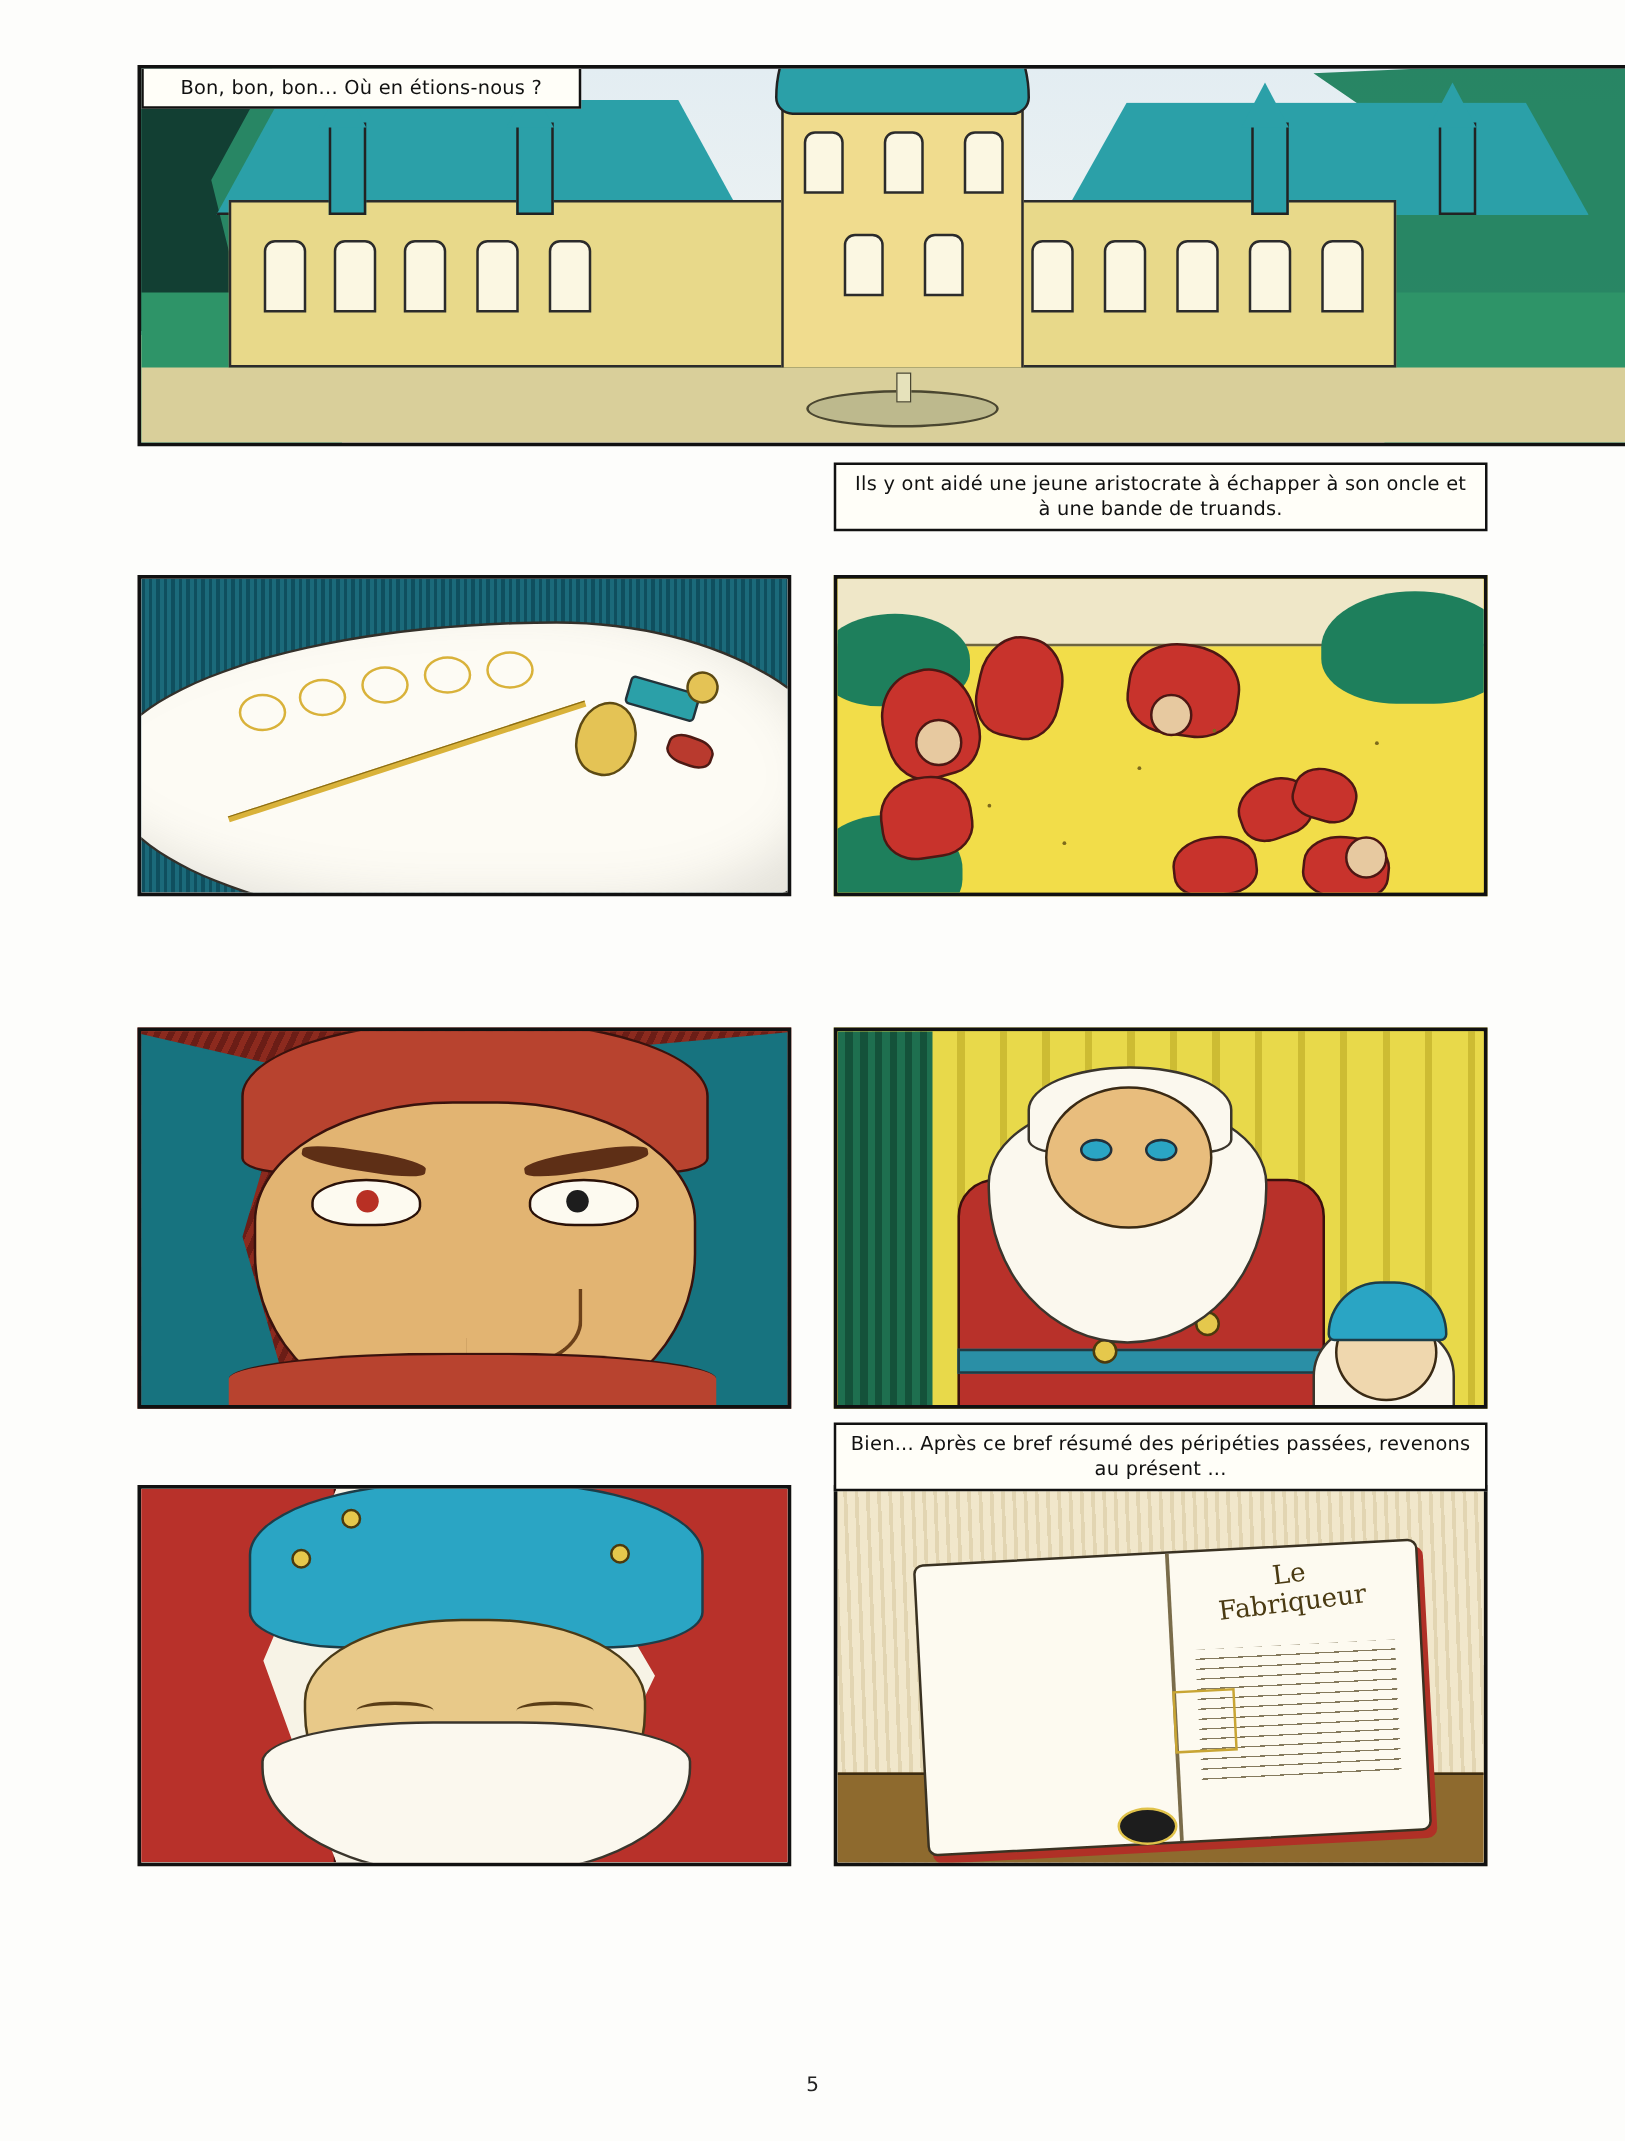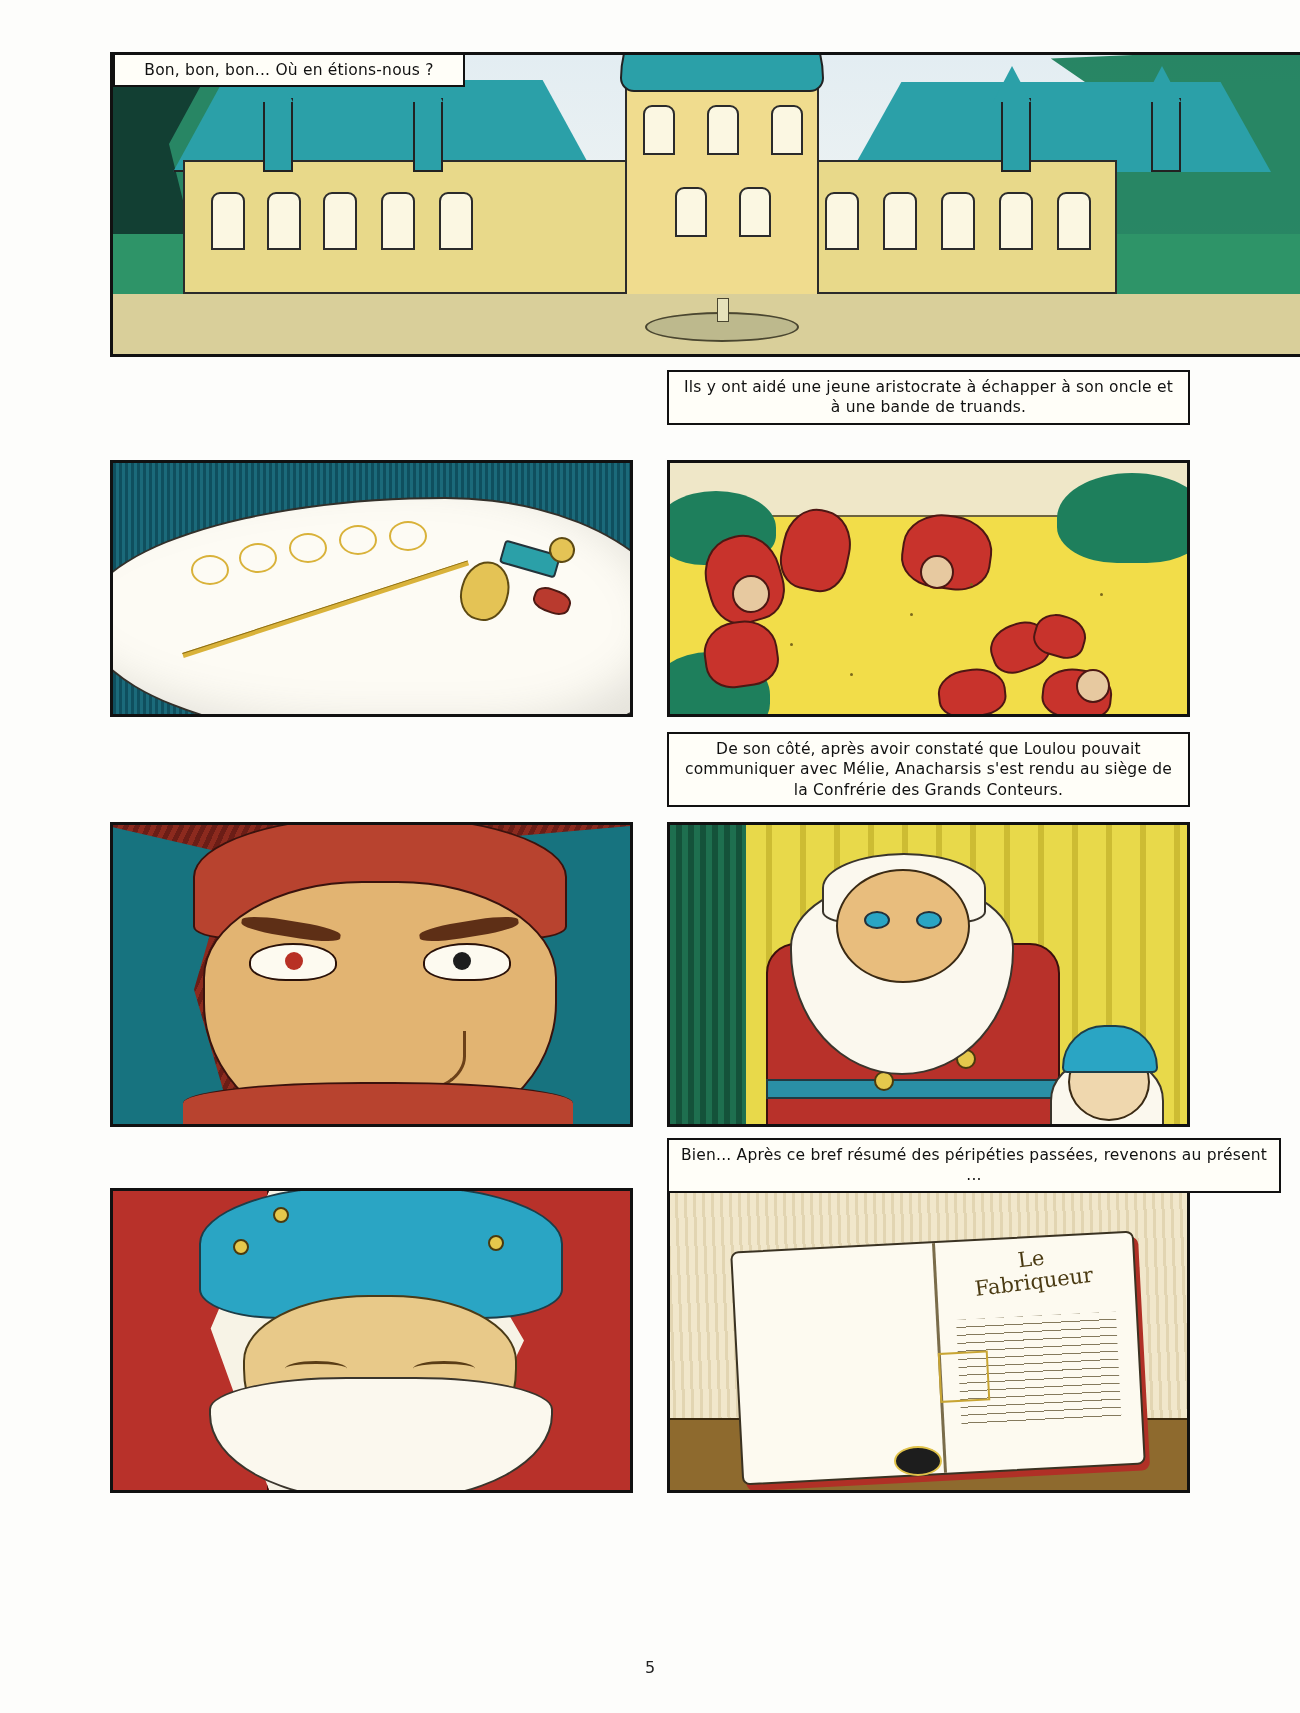--- a/index.html
+++ b/index.html
@@ -515,21 +515,20 @@
     <div class="p5-beard"></div>
     <div class="p5-hair"></div>
     <div class="p5-face">
       <div class="p5-eye" style="left:26px; top:40px;"></div>
       <div class="p5-eye" style="right:26px; top:40px;"></div>
     </div>
     <div class="p5-loulou-body"></div>
     <div class="p5-loulou-face"></div>
     <div class="p5-loulou-cap"></div>
   </div>
-  <div class="cap" style="left:667px; top:732px; width:523px;">De son côté, après avoir constaté que Loulou pouvait communiquer avec Mélie, Anacharsis s'est rendu au siège de la Confrérie des Grands Conteurs.</div>
 
   <div class="panel" id="panel6">
     <div class="p6-bg"></div>
     <div class="p6-red-l"></div>
     <div class="p6-red-r"></div>
     <div class="p6-hat"></div>
     <div class="p6-stud" style="left:120px; top:48px;"></div>
     <div class="p6-stud" style="right:126px; top:44px;"></div>
     <div class="p6-stud" style="left:160px; top:16px;"></div>
     <div class="p6-face">
@@ -546,16 +545,16 @@
       <div class="p7-spine"></div>
       <div class="p7-title">
         <div>Le</div>
         <div>Fabriqueur</div>
       </div>
       <div class="p7-textblock"></div>
       <div class="p7-glyph"></div>
     </div>
     <div class="p7-gem"></div>
   </div>
-  <div class="cap" style="left:667px; top:1138px; width:614px;">Bien... Après ce bref résumé des péripéties passées, revenons au présent ...</div>
+  <div class="cap" style="left:667px; top:1138px; width:523px;">Bien... Après ce bref résumé des péripéties passées, revenons au présent ...</div>
 
   <div id="page-number">5</div>
 </div>
 
 </body></html>

